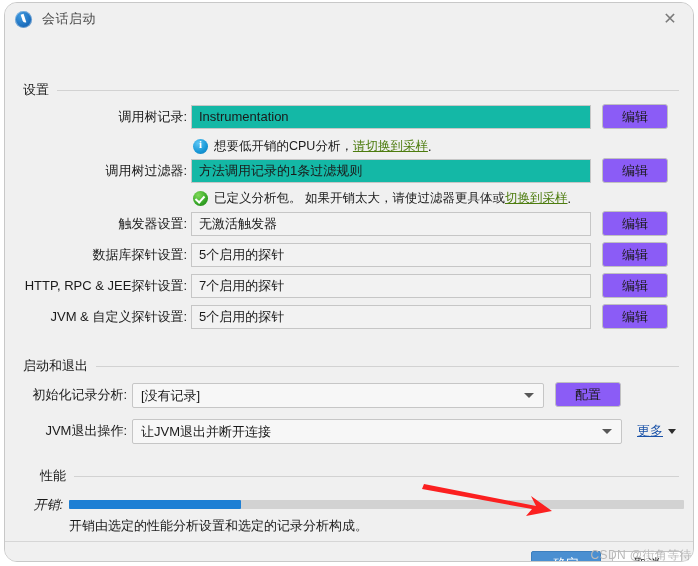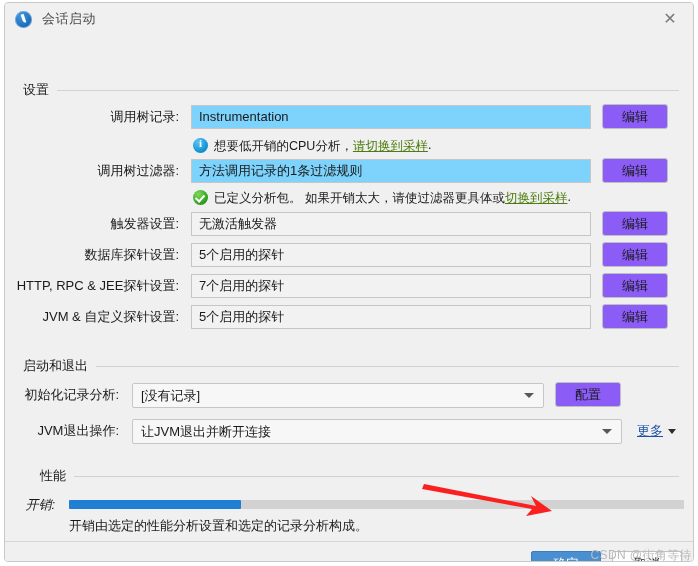--- a/index.html
+++ b/index.html
@@ -19,21 +19,21 @@
 
   
   .window {
     position: absolute;
     left: 4px;
     top: 2px;
     width: 690px;
     height: 560px;
     background: #f0f0f0;
     border: 1px solid #c8c8c8;
-    border-radius: 4px;
+    border-radius: 13px;
     box-sizing: border-box;
     overflow: hidden;
   }
 
   .titlebar {
     position: relative;
     height: 32px;
     background: #f0f0f0;
     display: flex;
     align-items: center;
@@ -107,21 +107,21 @@
   }
 
   .row {
     position: absolute;
     left: 0;
     right: 0;
     height: 24px;
   }
   .lbl {
     position: absolute;
-    right: 8px;
+    right: 0;
     top: 0;
     line-height: 24px;
     font-size: 13px;
     color: #1a1a1a;
     white-space: nowrap;
   }
   .lbl-box {
     position: absolute;
     left: 18px;
     width: 164px;
@@ -136,21 +136,21 @@
     background: #f2f2f2;
     border: 1px solid #c6c6c6;
     line-height: 22px;
     padding-left: 7px;
     font-size: 13px;
     color: #1a1a1a;
     overflow: hidden;
     white-space: nowrap;
   }
   .field.white {
-    background: #7dd3fc;
+    background: #14b8a6;
   }
 
   .combo {
     position: absolute;
     box-sizing: border-box;
     height: 25px;
     background: #f7f7f7;
     border: 1px solid #c6c6c6;
     border-radius: 2px;
     line-height: 23px;
@@ -183,21 +183,21 @@
     display: flex;
     align-items: center;
     justify-content: center;
     font-family: "Liberation Sans", "DejaVu Sans", sans-serif;
     cursor: default;
   }
 
   .hint {
     position: absolute;
     display: flex;
-    align-items: flex-start;
+    align-items: center;
     font-size: 12.5px;
     color: #1a1a1a;
     white-space: nowrap;
   }
   .hint .ic {
     width: 15px;
     height: 15px;
     border-radius: 50%;
     margin-right: 6px;
     flex: 0 0 auto;

